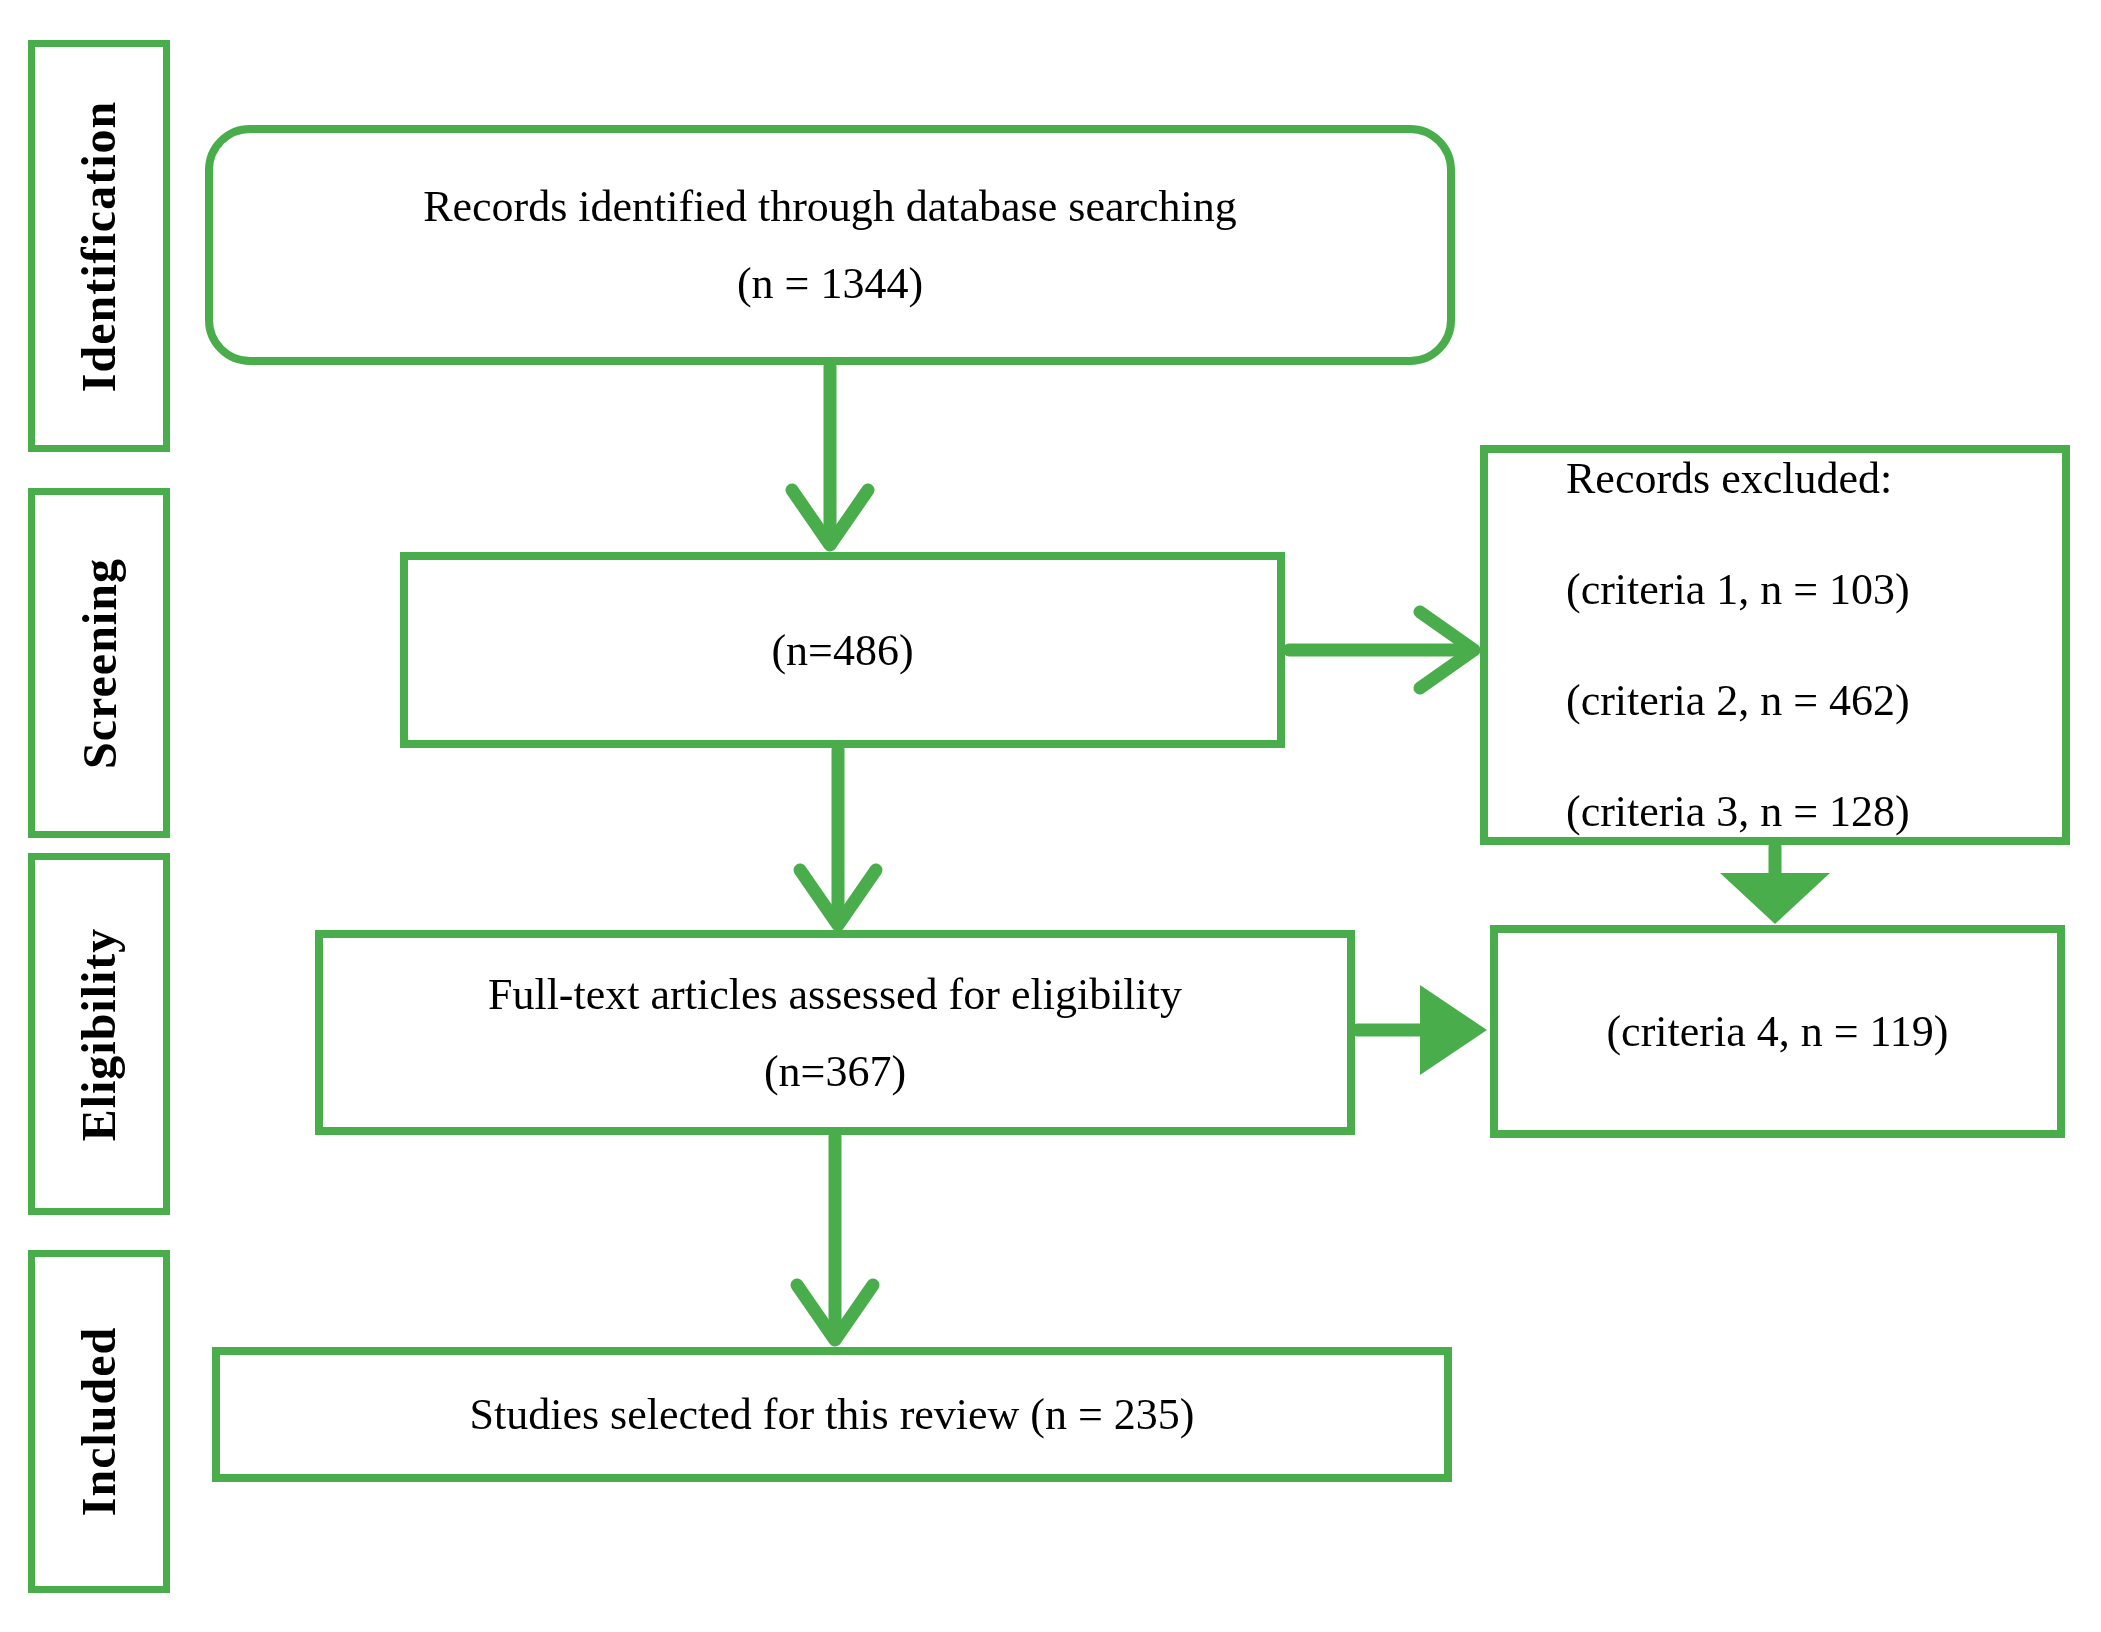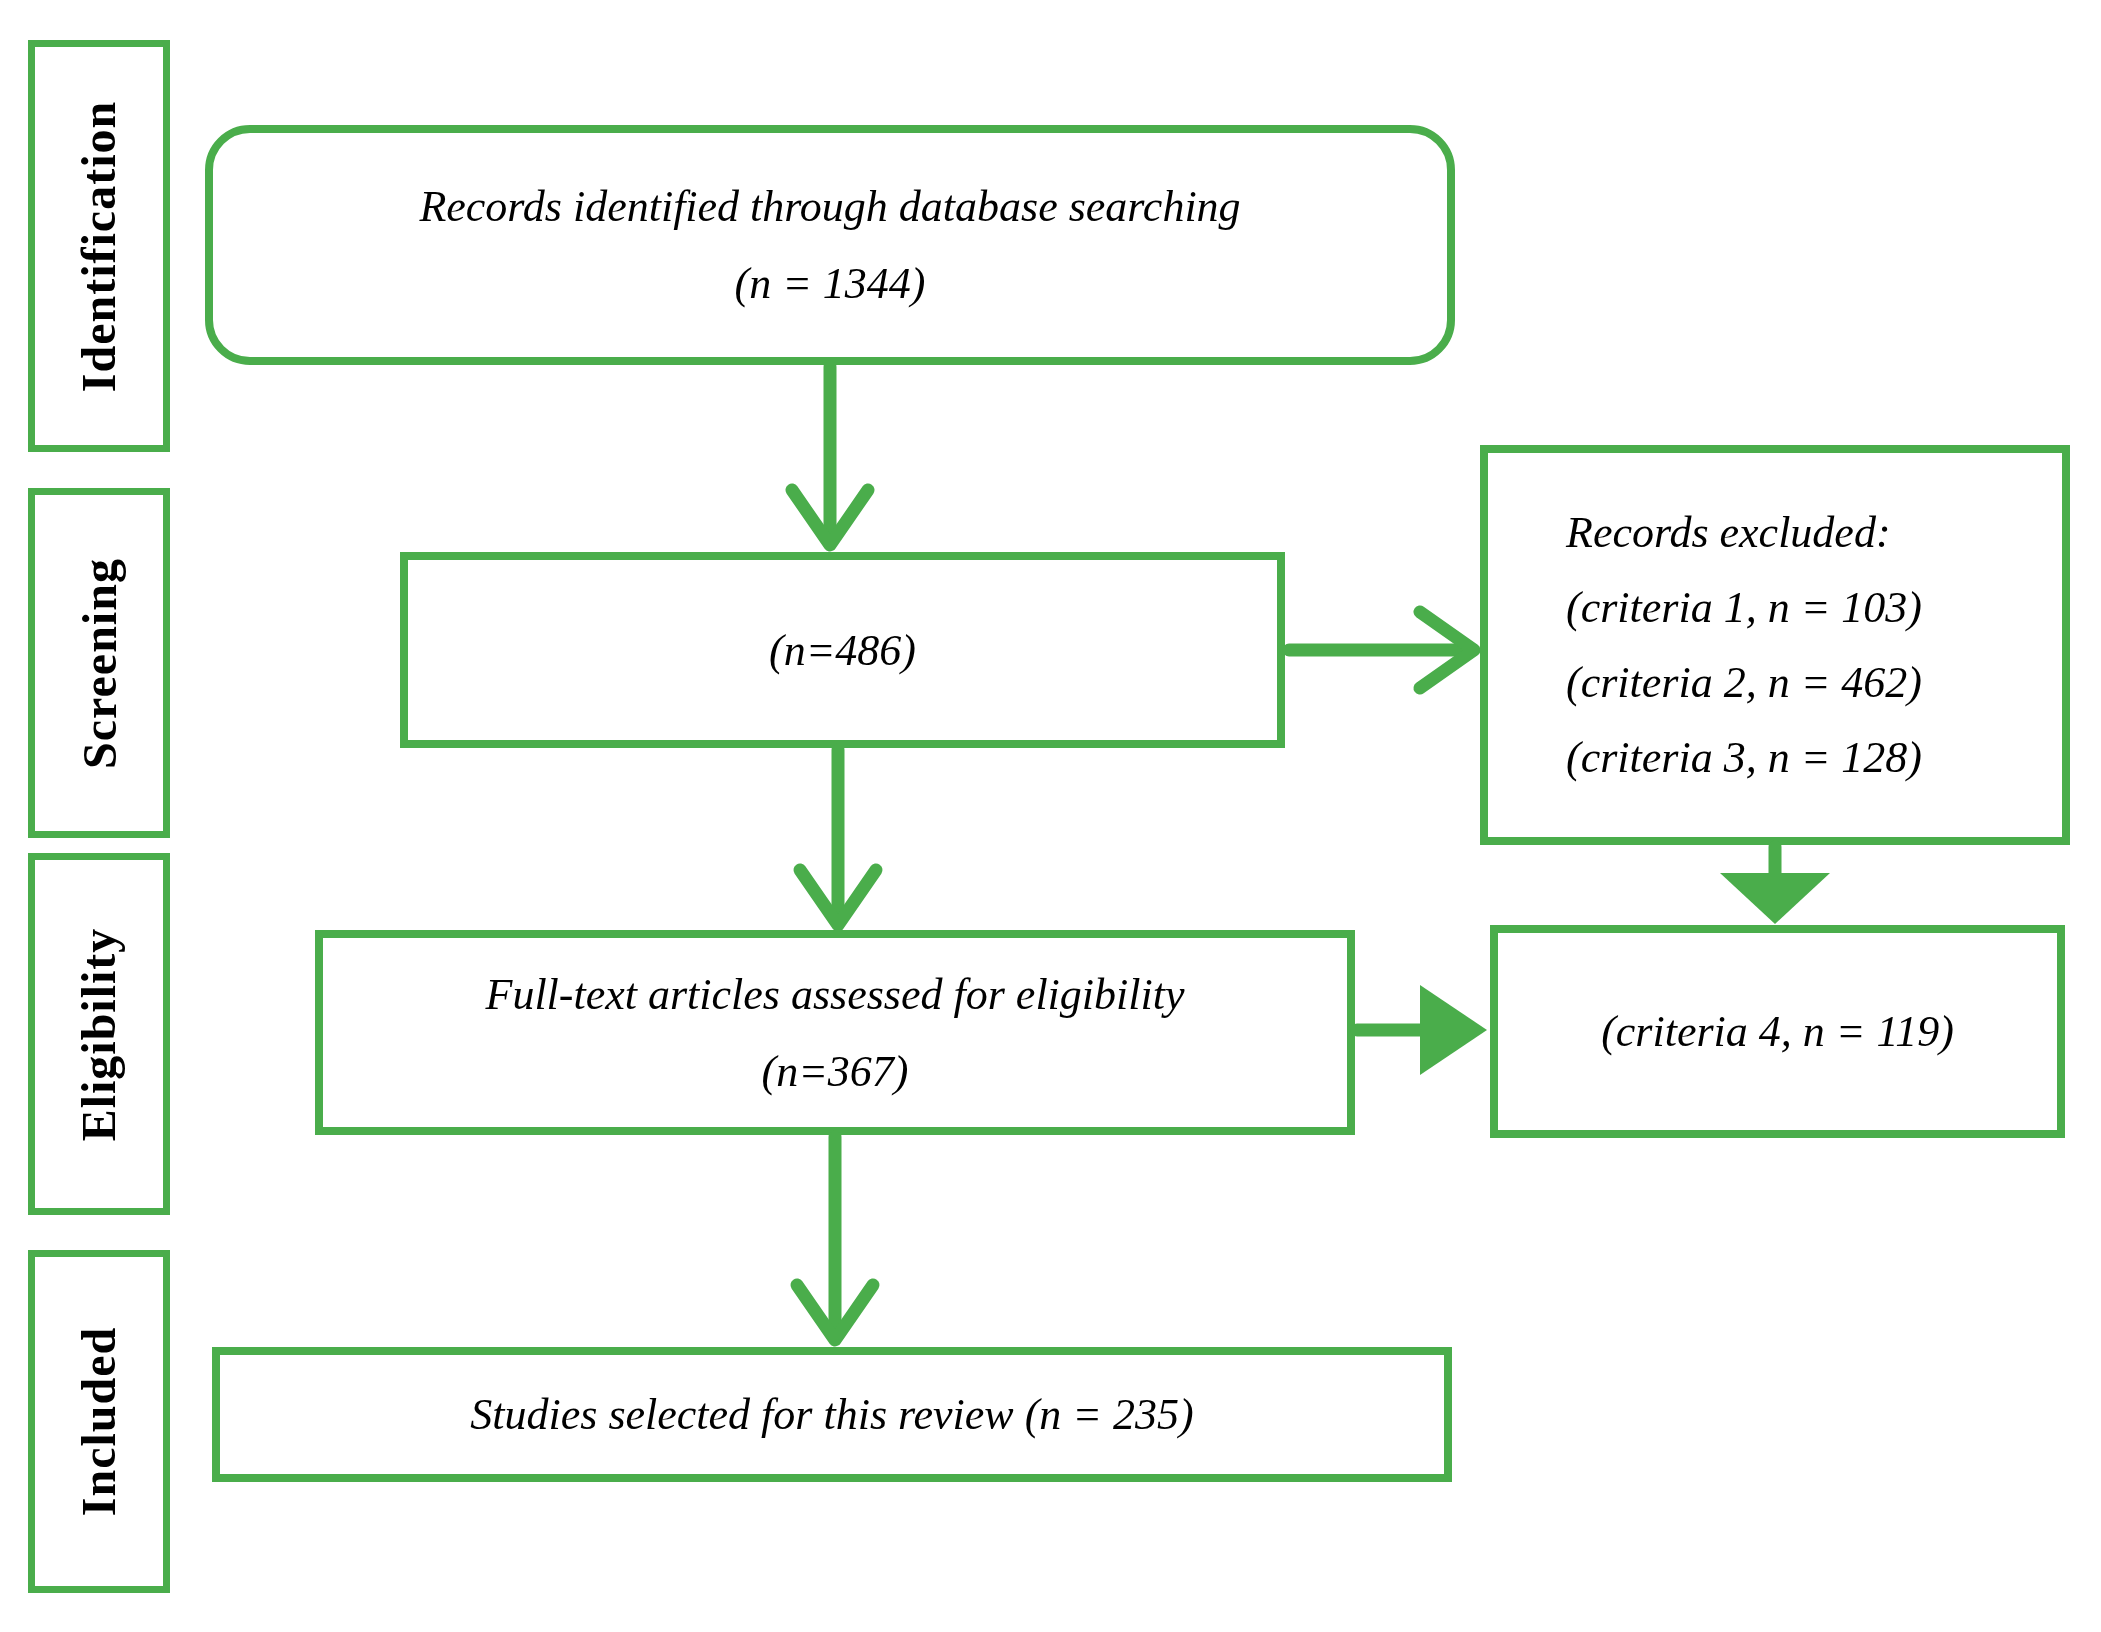--- a/index.html
+++ b/index.html
@@ -39,21 +39,20 @@
     position: absolute;
     border: 8px solid var(--accent);
     background: #fff;
     display: flex;
     flex-direction: column;
     align-items: center;
     justify-content: center;
     row-gap: 26px;
     font-size: 44px;
     text-align: center;
-    font-style: italic;
   }
   .fbox .line { display: block; }
 
   .fbox.rounded { border-radius: 45px; }
 
   .fbox.left-align {
     align-items: flex-start;
     text-align: left;
     padding-left: 78px;
     padding-right: 20px;
@@ -97,21 +96,21 @@
 
   <div class="fbox rounded" style="left:205px; top:125px; width:1250px; height:240px;">
     <span class="line">Records identified through database searching</span>
     <span class="line">(n = 1344)</span>
   </div>
 
   <div class="fbox" style="left:400px; top:552px; width:885px; height:196px;">
     <span class="line">(n=486)</span>
   </div>
 
-  <div class="fbox left-align" style="left:1480px; top:445px; width:590px; height:400px;">
+  <div class="fbox left-align" style="left:1480px; top:445px; width:590px; height:400px;justify-content:space-between;">
     <span class="line">Records excluded:</span>
     <span class="line">(criteria 1, n = 103)</span>
     <span class="line">(criteria 2, n = 462)</span>
     <span class="line">(criteria 3, n = 128)</span>
   </div>
 
   <div class="fbox" style="left:315px; top:930px; width:1040px; height:205px;">
     <span class="line">Full-text articles assessed for eligibility</span>
     <span class="line">(n=367)</span>
   </div>

